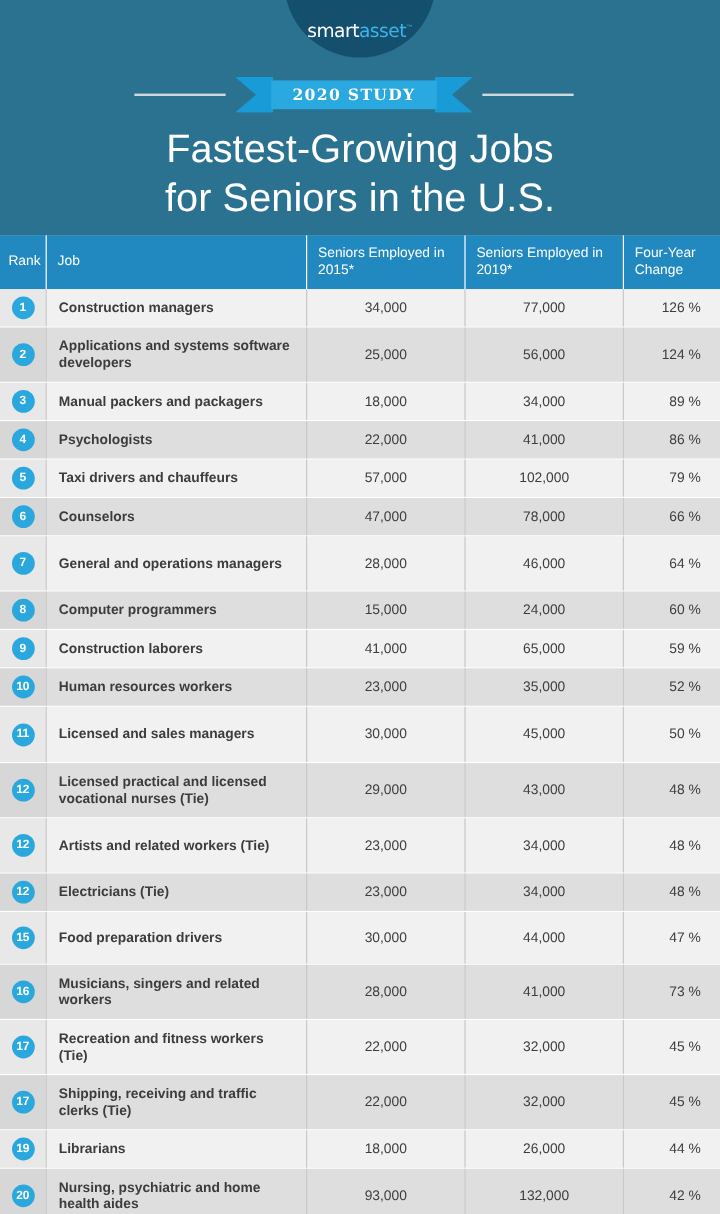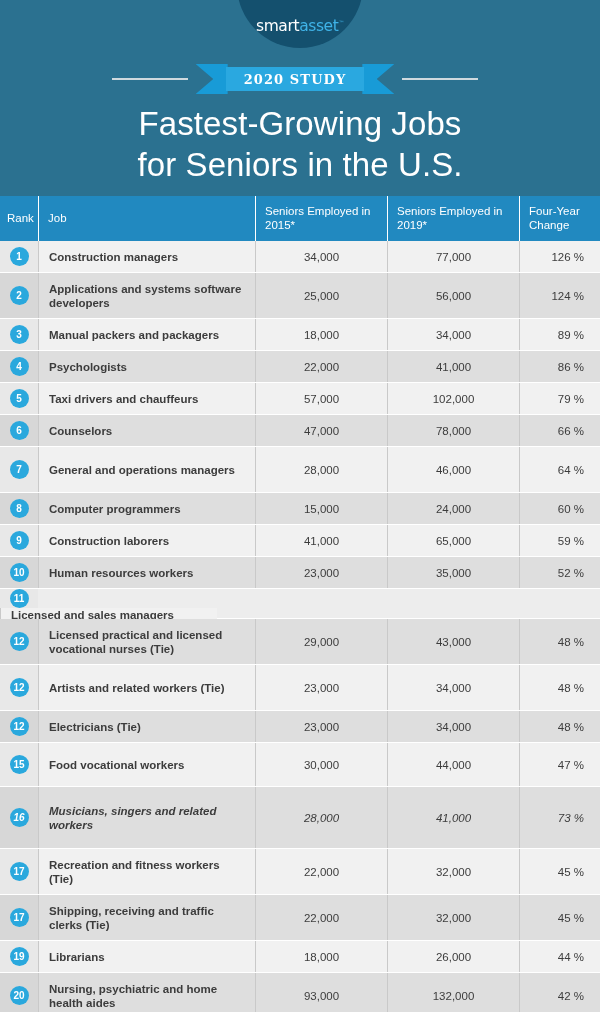--- a/index.html
+++ b/index.html
@@ -351,21 +351,21 @@
         <div class="trow tbody-row even" style="height: 31px;">
           <div class="c-rank cell">
             <span class="badge">10</span>
           </div>
           <div class="c-job cell">Human resources workers</div>
           <div class="c-y15 cell">23,000</div>
           <div class="c-y19 cell">35,000</div>
           <div class="c-chg cell">52 %</div>
         </div>
         <div class="rowsep"></div>
-        <div class="trow tbody-row odd" style="height: 29px; flex-direction: column;">
+        <div class="trow tbody-row odd" style="height: 46px;">
           <div class="c-rank cell">
             <span class="badge">11</span>
           </div>
           <div class="c-job cell">Licensed and sales managers</div>
           <div class="c-y15 cell">30,000</div>
           <div class="c-y19 cell">45,000</div>
           <div class="c-chg cell">50 %</div>
         </div>
         <div class="rowsep"></div>
         <div class="trow tbody-row even" style="height: 45px;">
@@ -395,27 +395,27 @@
           <div class="c-job cell">Electricians (Tie)</div>
           <div class="c-y15 cell">23,000</div>
           <div class="c-y19 cell">34,000</div>
           <div class="c-chg cell">48 %</div>
         </div>
         <div class="rowsep"></div>
         <div class="trow tbody-row odd" style="height: 43px;">
           <div class="c-rank cell">
             <span class="badge">15</span>
           </div>
-          <div class="c-job cell">Food vocational workers</div>
+          <div class="c-job cell">Food preparation drivers</div>
           <div class="c-y15 cell">30,000</div>
           <div class="c-y19 cell">44,000</div>
           <div class="c-chg cell">47 %</div>
         </div>
         <div class="rowsep"></div>
-        <div class="trow tbody-row even" style="height: 61px; font-style: italic;">
+        <div class="trow tbody-row even" style="height: 45px;">
           <div class="c-rank cell">
             <span class="badge">16</span>
           </div>
           <div class="c-job cell">Musicians, singers and related workers</div>
           <div class="c-y15 cell">28,000</div>
           <div class="c-y19 cell">41,000</div>
           <div class="c-chg cell">73 %</div>
         </div>
         <div class="rowsep"></div>
         <div class="trow tbody-row odd" style="height: 45px;">

